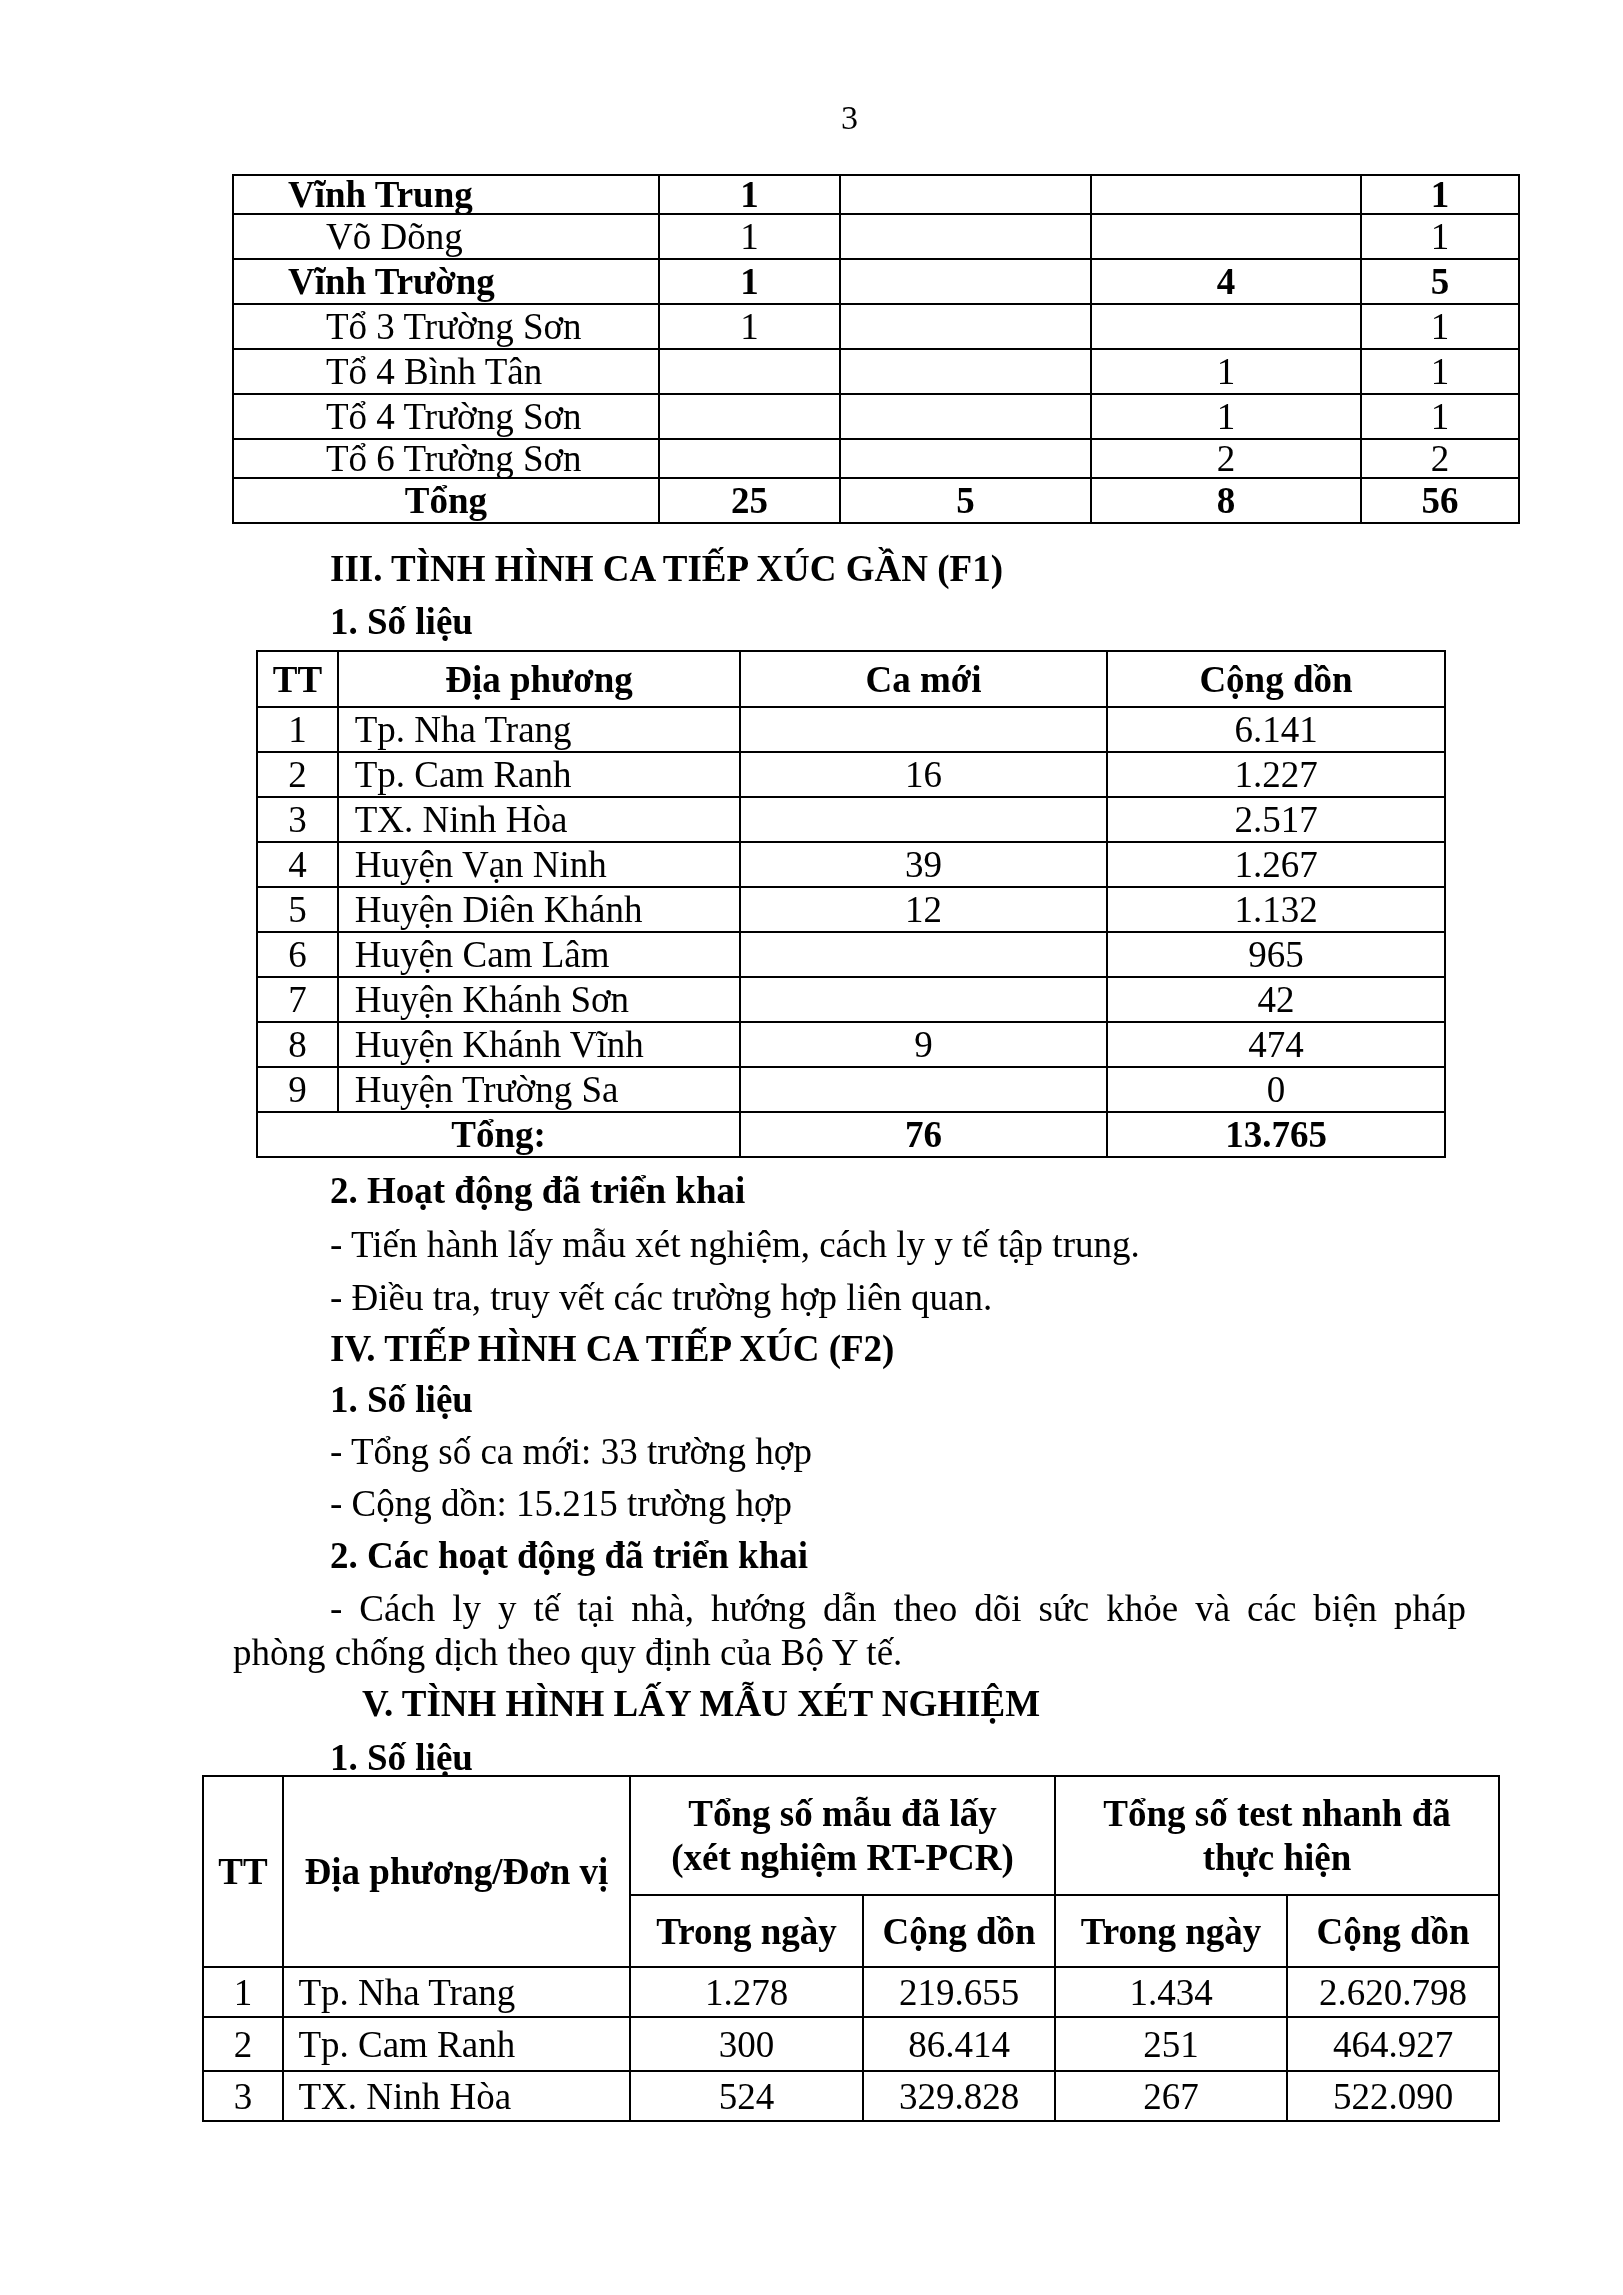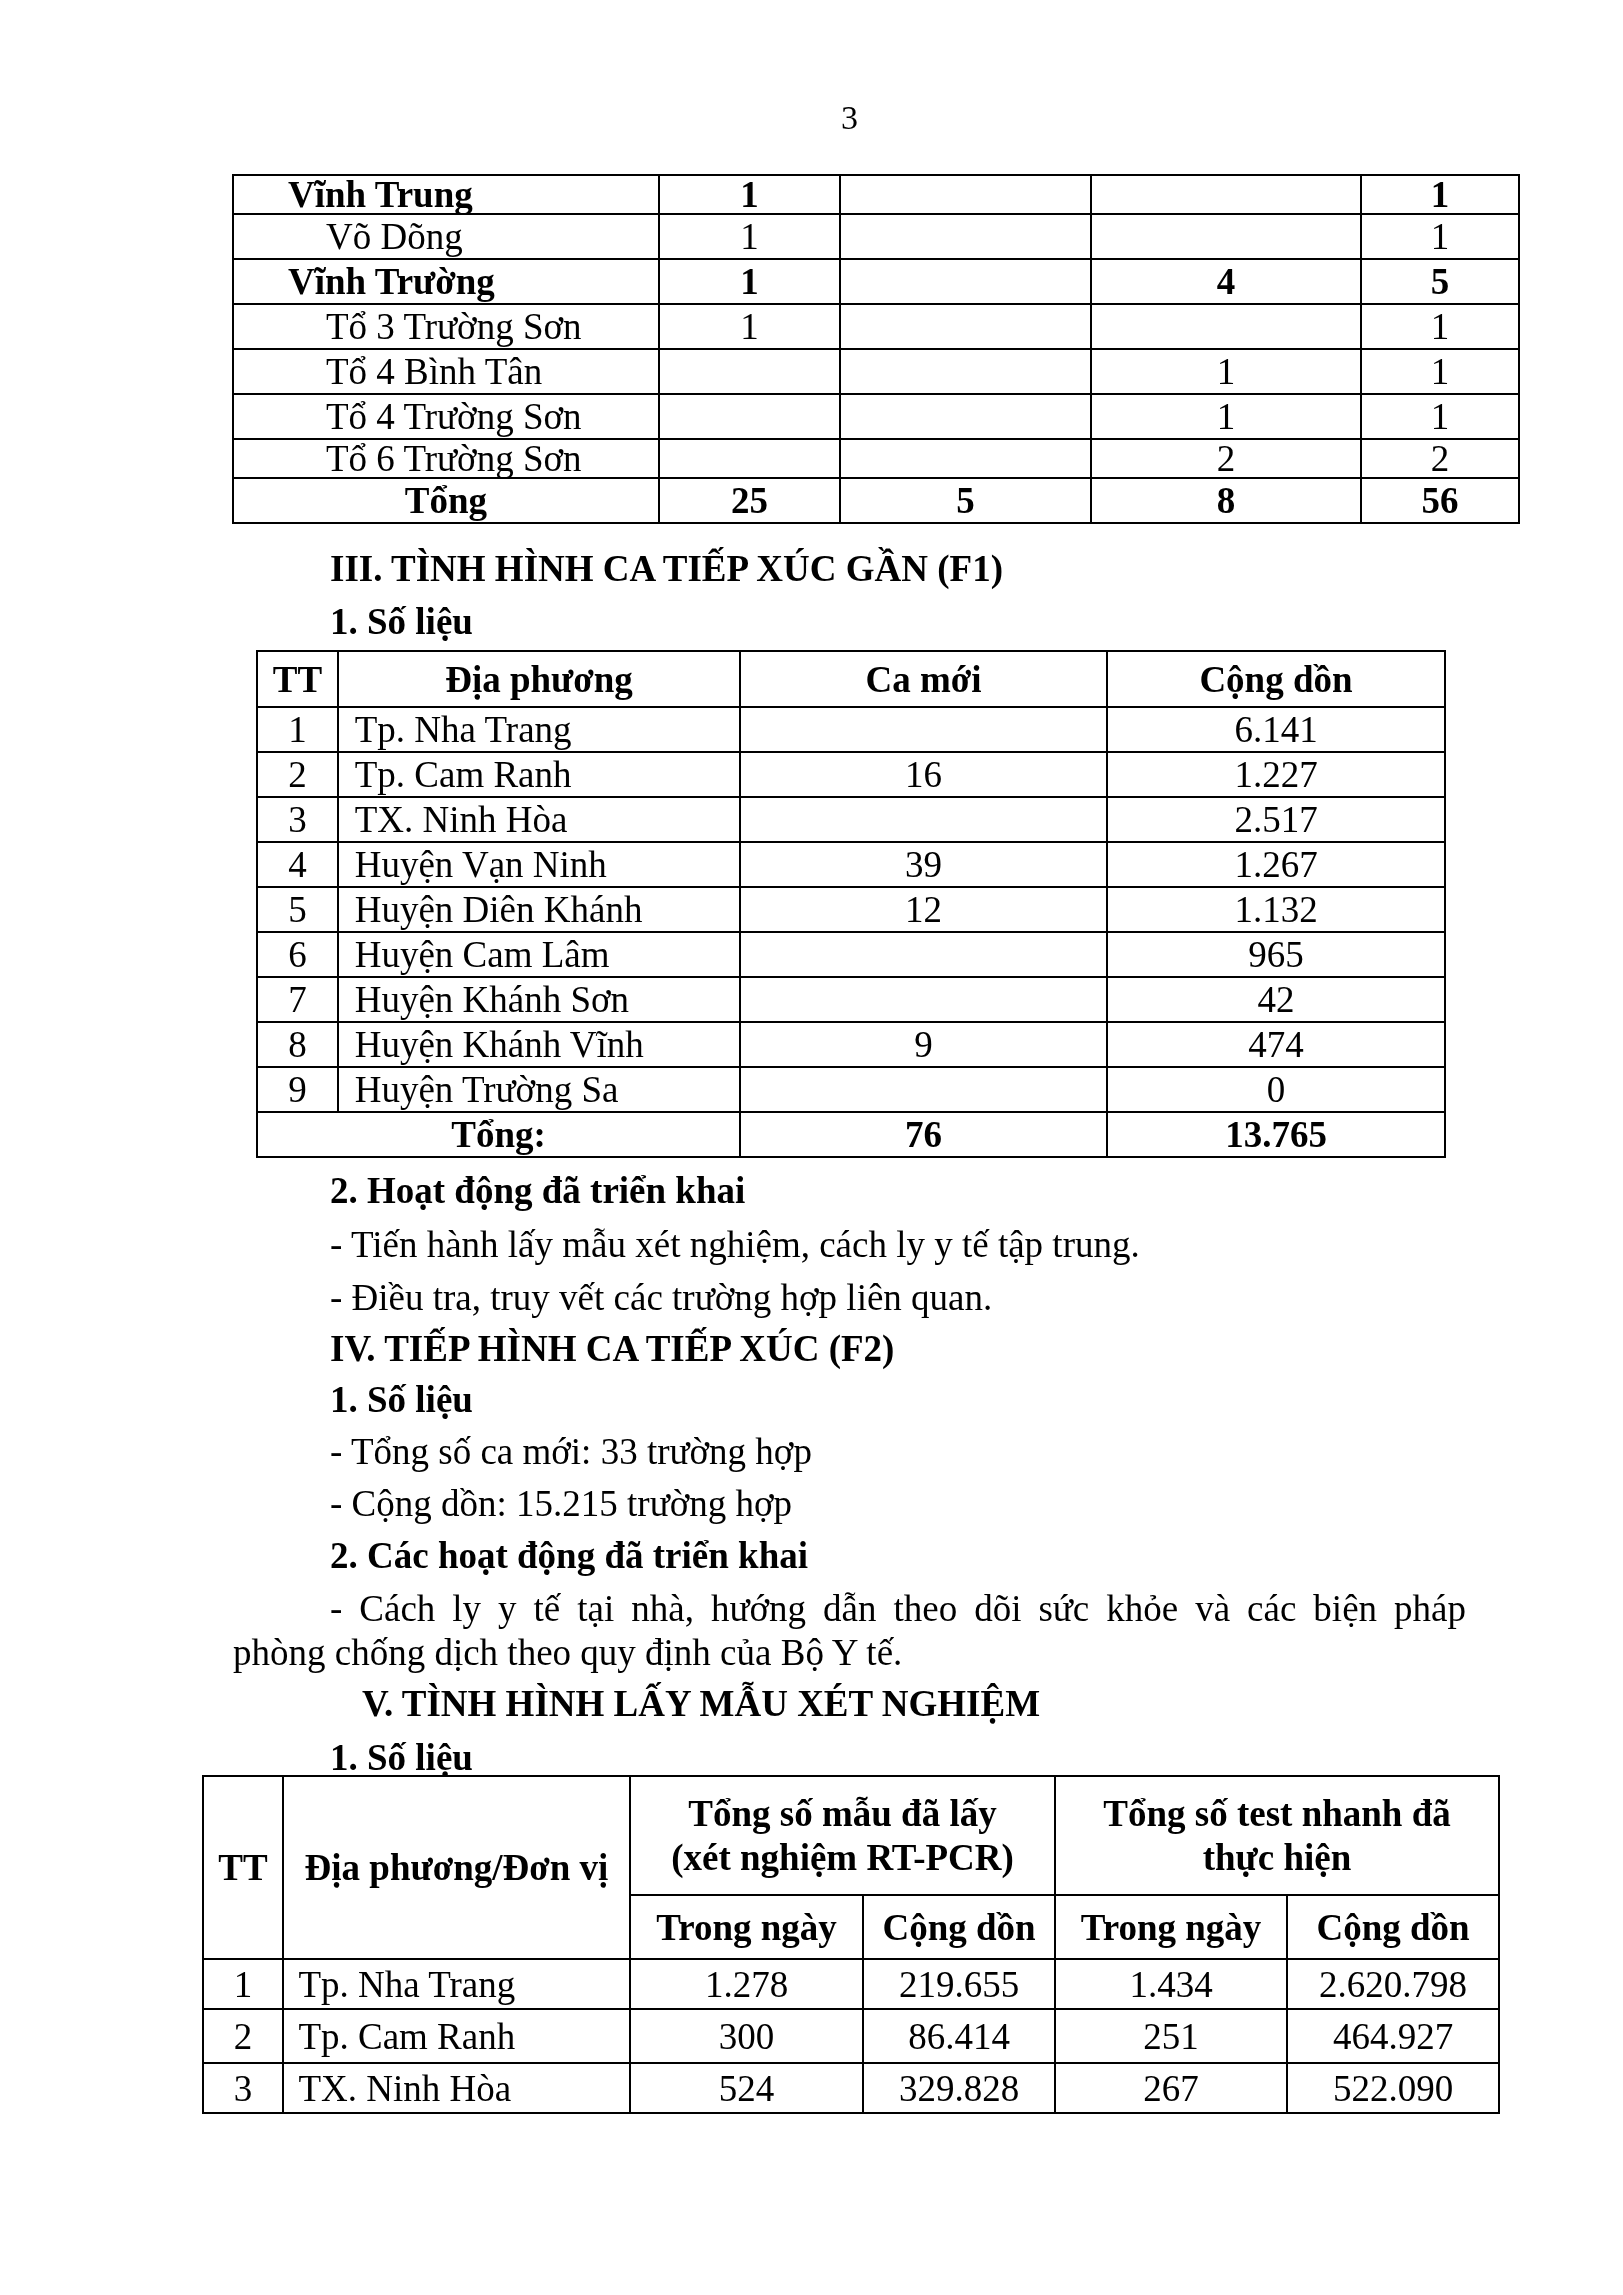--- a/index.html
+++ b/index.html
@@ -199,21 +199,21 @@
       <th class="c" rowspan="2">Địa phương/Đơn vị</th>
       <th class="c" colspan="2" style="line-height:44px; white-space:normal;">
         <div>Tổng số mẫu đã lấy</div>
         <div>(xét nghiệm RT-PCR)</div>
       </th>
       <th class="c" colspan="2" style="line-height:44px; white-space:normal;">
         <div>Tổng số test nhanh đã</div>
         <div>thực hiện</div>
       </th>
     </tr>
-    <tr style="height:64px;">
+    <tr style="height:72px;">
       <th class="c">Trong ngày</th>
       <th class="c">Cộng dồn</th>
       <th class="c">Trong ngày</th>
       <th class="c">Cộng dồn</th>
     </tr>
   </thead>
   <tbody>
     <tr style="height:50px;">
       <td class="c">1</td>
       <td class="l" style="padding-left:14.4px">Tp. Nha Trang</td>

